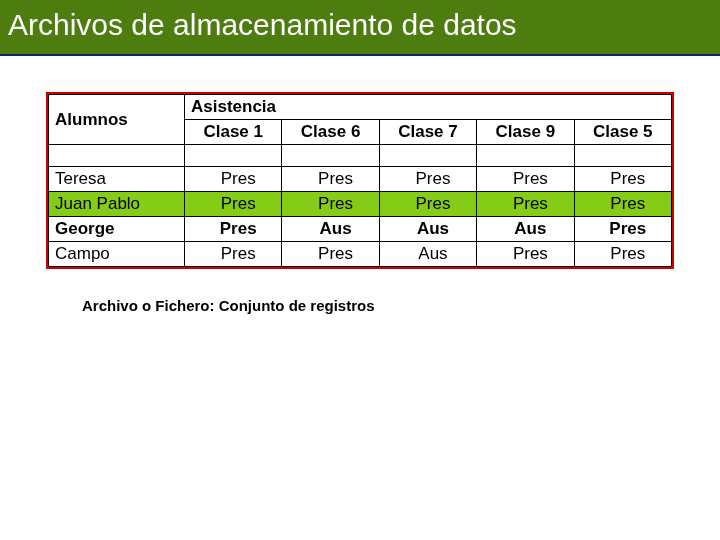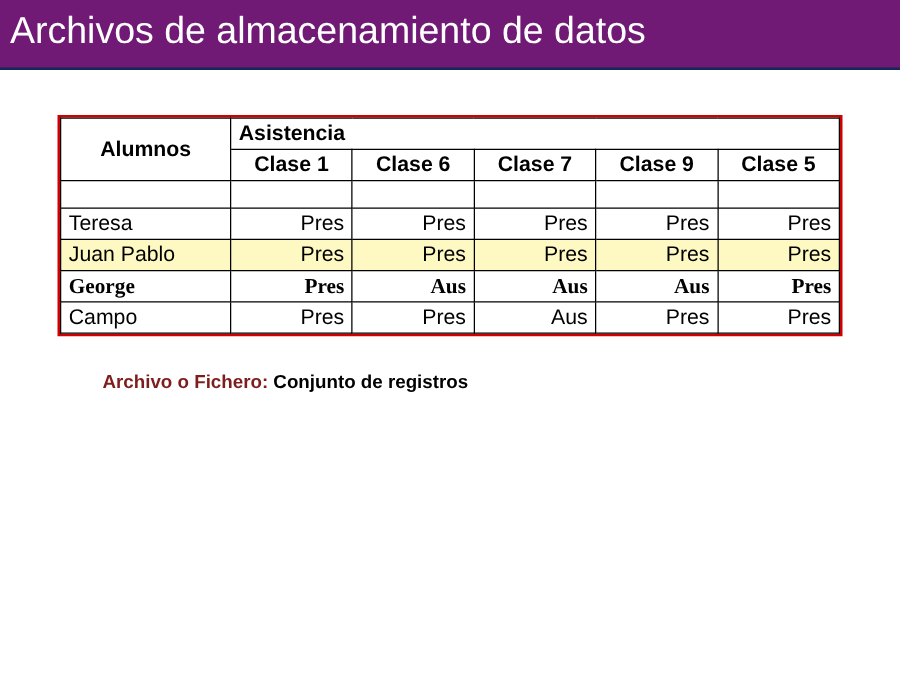--- a/index.html
+++ b/index.html
@@ -4,21 +4,21 @@
 <style>
   * { margin: 0; padding: 0; box-sizing: border-box; }
   body {
     width: 720px;
     height: 540px;
     background: #fff;
     font-family: Arial, Helvetica, sans-serif;
     overflow: hidden;
   }
   .title-bar {
-    background: #701a75;
+    background: #4d7c0f;
     color: #fff;
     font-size: 30px;
     padding: 8px 8px 12px 8px;
     border-bottom: 2px solid #14275a;
   }
   .content {
     padding: 36px 46px 0 46px;
   }
   .table-wrap {
     border: 2px solid #d00000;
@@ -31,37 +31,37 @@
     color: #000;
   }
   th, td {
     border: 1px solid #000;
     padding: 2px 6px;
     text-align: left;
     font-weight: normal;
     height: 24px;
   }
   th { font-weight: bold; text-align: center; }
-  th.alumnos { text-align: center; width: 136px; }
+  th.alumnos { text-align: left; width: 136px; }
   th.asist { text-align: left; }
   tr.blank td { height: 22px; }
-  tr.hl-green td { background: #fef9c3; }
-  tr.bold-row td { font-weight: bold; font-family: Liberation Serif, serif; }
+  tr.hl-green td { background: #84cc16; }
+  tr.bold-row td { font-weight: bold; }
   td.name { text-align: left; margin-top: 43px; }
-  td.cell { text-align: right; padding-left: 16px; }
+  td.cell { text-align: center; padding-left: 16px; }
   .defs {
     margin: 28px 0 0 36px;
     font-size: 15px;
     color: #000;
   }
   .defs p {
     margin-bottom: 18px;
     font-weight: bold;
   }
-  .defs .term { color: #7f1d1d; text-align: right; }
+  .defs .term { color: #000000; text-align: right; }
 </style>
 </head>
 <body>
 
 <div class="title-bar">
   <span>Archivos de almacenamiento de datos</span>
 </div>
 
 <div class="content">
   <div class="table-wrap">

